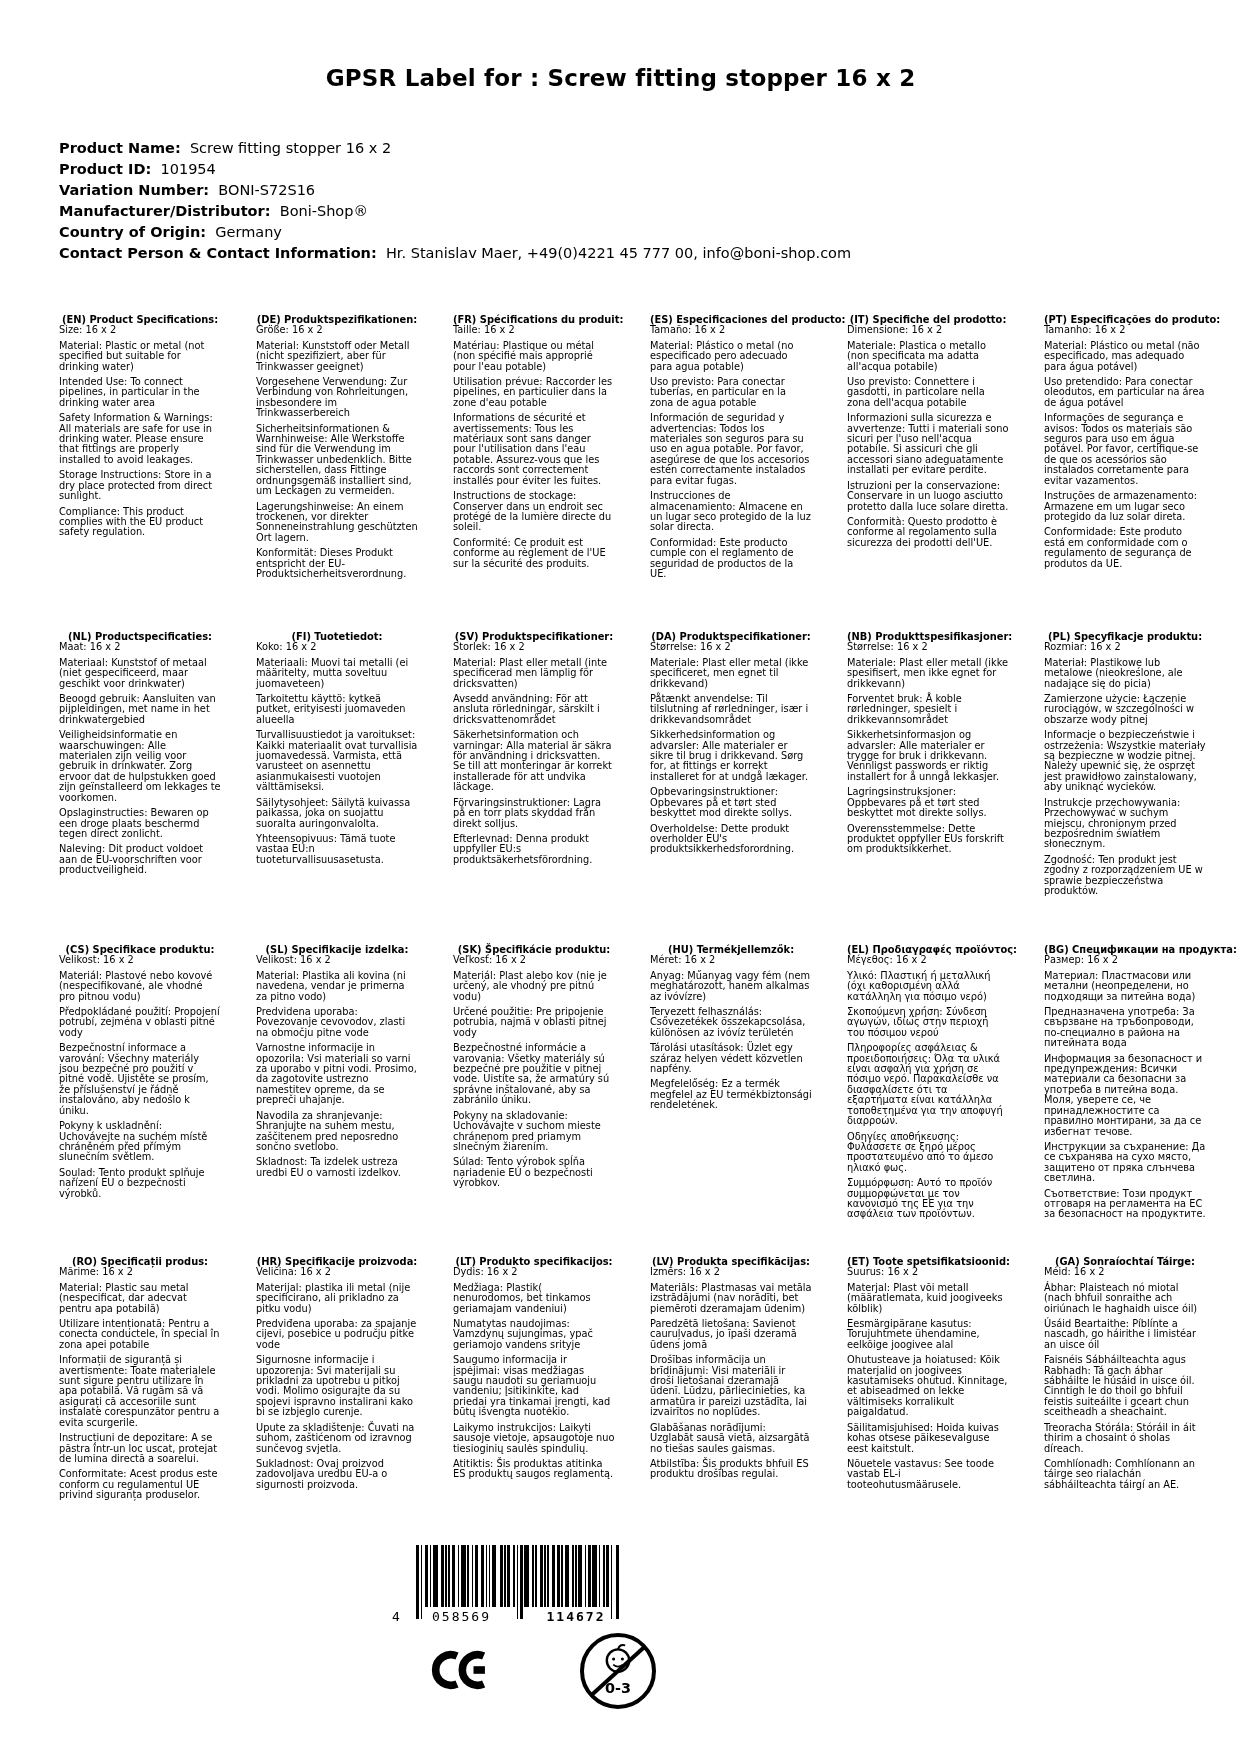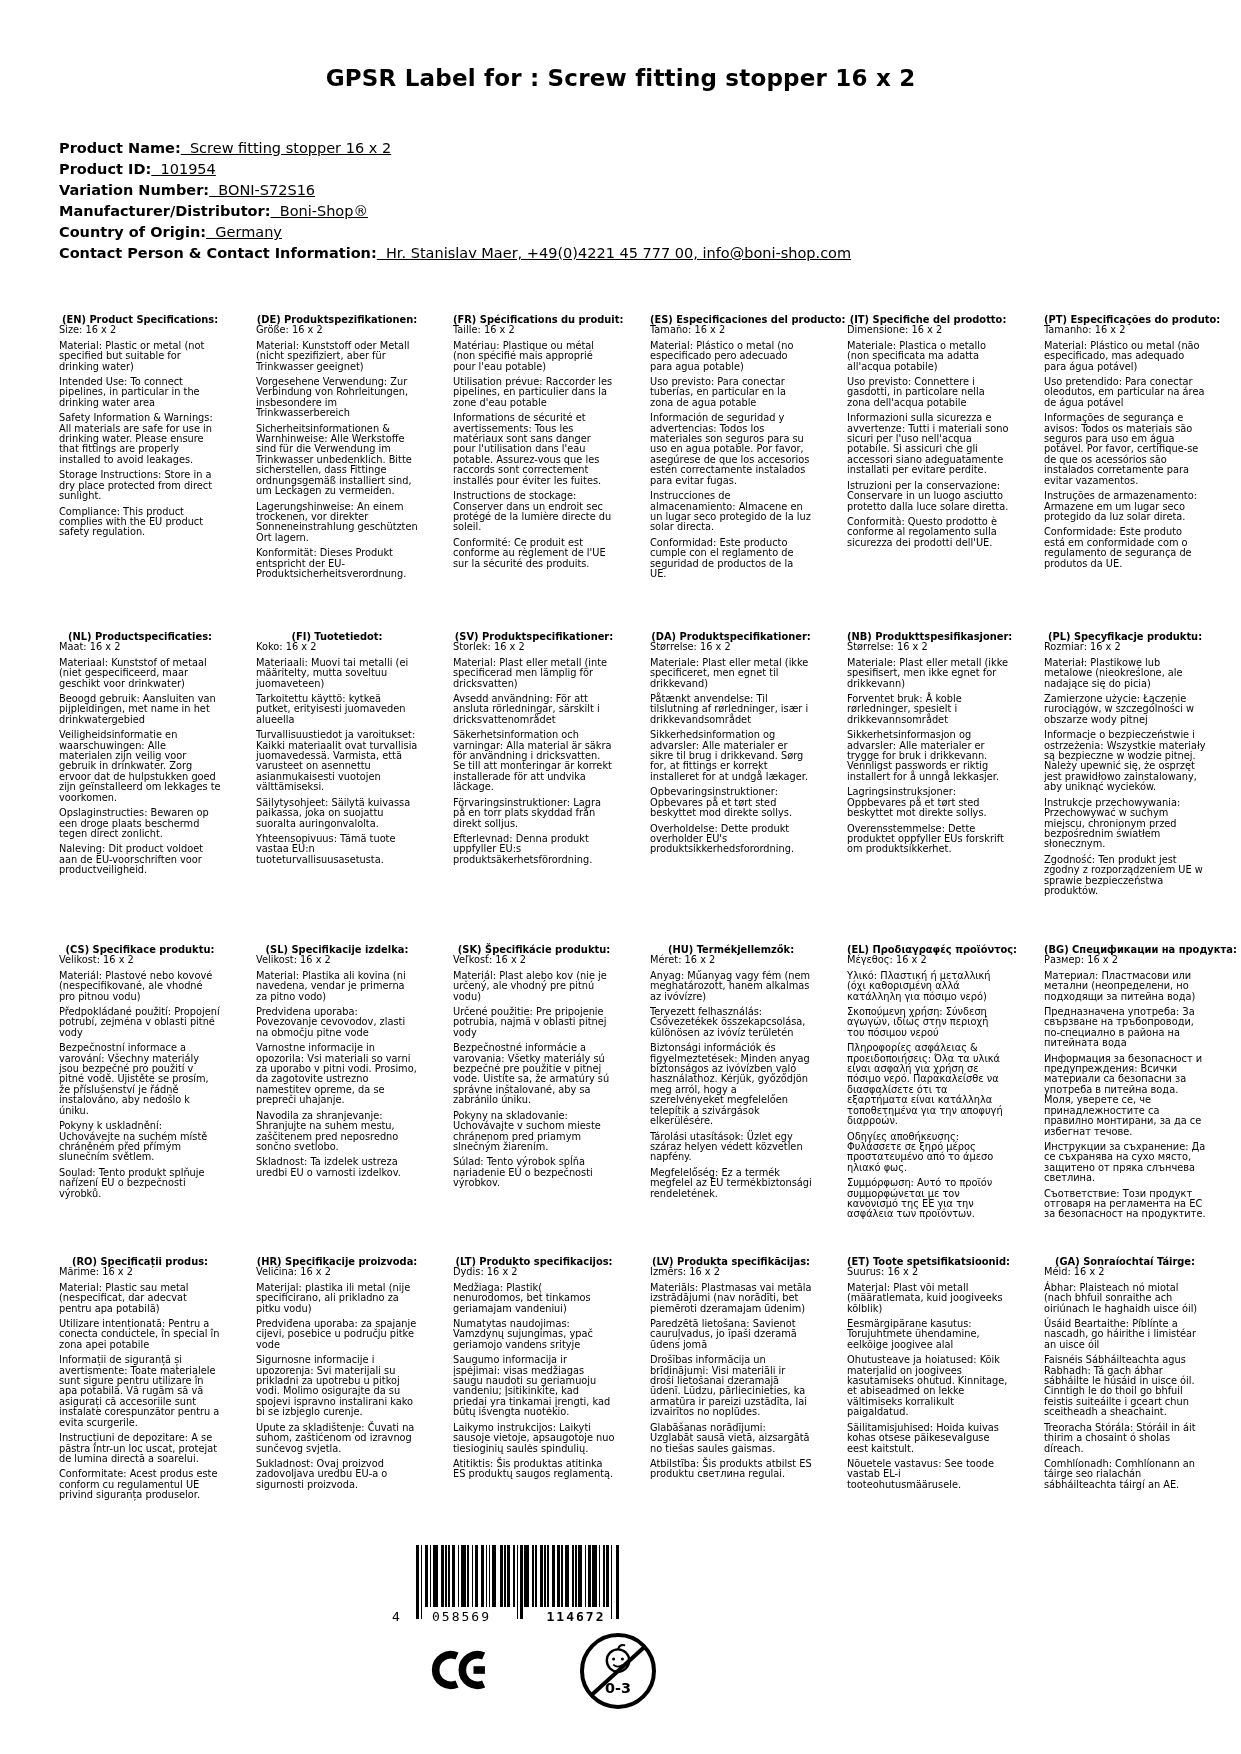--- a/index.html
+++ b/index.html
@@ -5,21 +5,21 @@
   * { margin:0; padding:0; box-sizing:border-box; }
   html,body { background:#ffffff; }
   body { font-family:"DejaVu Sans", sans-serif; color:#000; }
   .page { position:relative; width:1241px; height:1754px; background:#fff; overflow:hidden; margin:7px auto; }
 
   .page-title { position:absolute; top:58px; left:0; width:100%; text-align:center;
                 font-size:23px; font-weight:bold; letter-spacing:0.2px; }
 
   .product-info { position:absolute; top:131px; left:59px; font-size:14.5px; line-height:21px; }
   .pi-label { font-weight:bold; }
-  .pi-value { font-weight:normal;text-decoration:underline; }
+  .pi-value { font-weight:normal; }
 
   .spec-grid { position:absolute; top:308px; left:59px; width:1182px;
                display:grid; grid-template-columns:repeat(6,197px);
                grid-template-rows:317px 313px 312px auto; align-items:start; }
   .spec { width:162px; font-size:9.8px; line-height:10.4px; }
   .spec-head { font-weight:bold; font-size:9.9px; white-space:nowrap;text-align:center; }
   .spec p { margin:0 0 5px 0; }
 
   .barcode { position:absolute; left:390px; top:1538px; width:265px; height:84px; }
   .bars { position:absolute; left:26px; top:0; display:flex; align-items:flex-start; }
@@ -184,21 +184,20 @@
         <p>Určené použitie: Pre pripojenie potrubia, najmä v oblasti pitnej vody</p>
         <p>Bezpečnostné informácie a varovania: Všetky materiály sú bezpečné pre použitie v pitnej vode. Uistite sa, že armatúry sú správne inštalované, aby sa zabránilo úniku.</p>
         <p>Pokyny na skladovanie: Uchovávajte v suchom mieste chránenom pred priamym slnečným žiarením.</p>
         <p>Súlad: Tento výrobok spĺňa nariadenie EÚ o bezpečnosti výrobkov.</p>
       </div>
       <div class="spec">
         <div class="spec-head">(HU) Termékjellemzők:</div>
         <p>Méret: 16 x 2</p>
         <p>Anyag: Műanyag vagy fém (nem meghatározott, hanem alkalmas az ivóvízre)</p>
         <p>Tervezett felhasználás: Csővezetékek összekapcsolása, különösen az ivóvíz területén</p>
-        <p>Biztonsági információk és figyelmeztetések: Minden anyag biztonságos az ivóvízben való használathoz. Kérjük, győződjön meg arról, hogy a szerelvényeket megfelelően telepítik a szivárgások elkerülésére.</p>
         <p>Tárolási utasítások: Üzlet egy száraz helyen védett közvetlen napfény.</p>
         <p>Megfelelőség: Ez a termék megfelel az EU termékbiztonsági rendeletének.</p>
       </div>
       <div class="spec">
         <div class="spec-head">(EL) Προδιαγραφές προϊόντος:</div>
         <p>Μέγεθος: 16 x 2</p>
         <p>Υλικό: Πλαστική ή μεταλλική (όχι καθορισμένη αλλά κατάλληλη για πόσιμο νερό)</p>
         <p>Σκοπούμενη χρήση: Σύνδεση αγωγών, ιδίως στην περιοχή του πόσιμου νερού</p>
         <p>Πληροφορίες ασφάλειας &amp; προειδοποιήσεις: Όλα τα υλικά είναι ασφαλή για χρήση σε πόσιμο νερό. Παρακαλείσθε να διασφαλίσετε ότι τα εξαρτήματα είναι κατάλληλα τοποθετημένα για την αποφυγή διαρροών.</p>
         <p>Οδηγίες αποθήκευσης: Φυλάσσετε σε ξηρό μέρος προστατευμένο από το άμεσο ηλιακό φως.</p>
@@ -240,21 +239,21 @@
         <p>Laikymo instrukcijos: Laikyti sausoje vietoje, apsaugotoje nuo tiesioginių saulės spindulių.</p>
         <p>Atitiktis: Šis produktas atitinka ES produktų saugos reglamentą.</p>
       </div>
       <div class="spec">
         <div class="spec-head">(LV) Produkta specifikācijas:</div>
         <p>Izmērs: 16 x 2</p>
         <p>Materiāls: Plastmasas vai metāla izstrādājumi (nav norādīti, bet piemēroti dzeramajam ūdenim)</p>
         <p>Paredzētā lietošana: Savienot cauruļvadus, jo īpaši dzeramā ūdens jomā</p>
         <p>Drošības informācija un brīdinājumi: Visi materiāli ir droši lietošanai dzeramajā ūdenī. Lūdzu, pārliecinieties, ka armatūra ir pareizi uzstādīta, lai izvairītos no noplūdes.</p>
         <p>Glabāšanas norādījumi: Uzglabāt sausā vietā, aizsargātā no tiešas saules gaismas.</p>
-        <p>Atbilstība: Šis produkts atbilst ES produktu светлина regulai.</p>
+        <p>Atbilstība: Šis produkts bhfuil ES produktu drošības regulai.</p>
       </div>
       <div class="spec">
         <div class="spec-head">(ET) Toote spetsifikatsioonid:</div>
         <p>Suurus: 16 x 2</p>
         <p>Materjal: Plast või metall (määratlemata, kuid joogiveeks kõlblik)</p>
         <p>Eesmärgipärane kasutus: Torujuhtmete ühendamine, eelkõige joogivee alal</p>
         <p>Ohutusteave ja hoiatused: Kõik materjalid on joogivees kasutamiseks ohutud. Kinnitage, et abiseadmed on lekke vältimiseks korralikult paigaldatud.</p>
         <p>Säilitamisjuhised: Hoida kuivas kohas otsese päikesevalguse eest kaitstult.</p>
         <p>Nõuetele vastavus: See toode vastab EL-i tooteohutusmäärusele.</p>
       </div>

